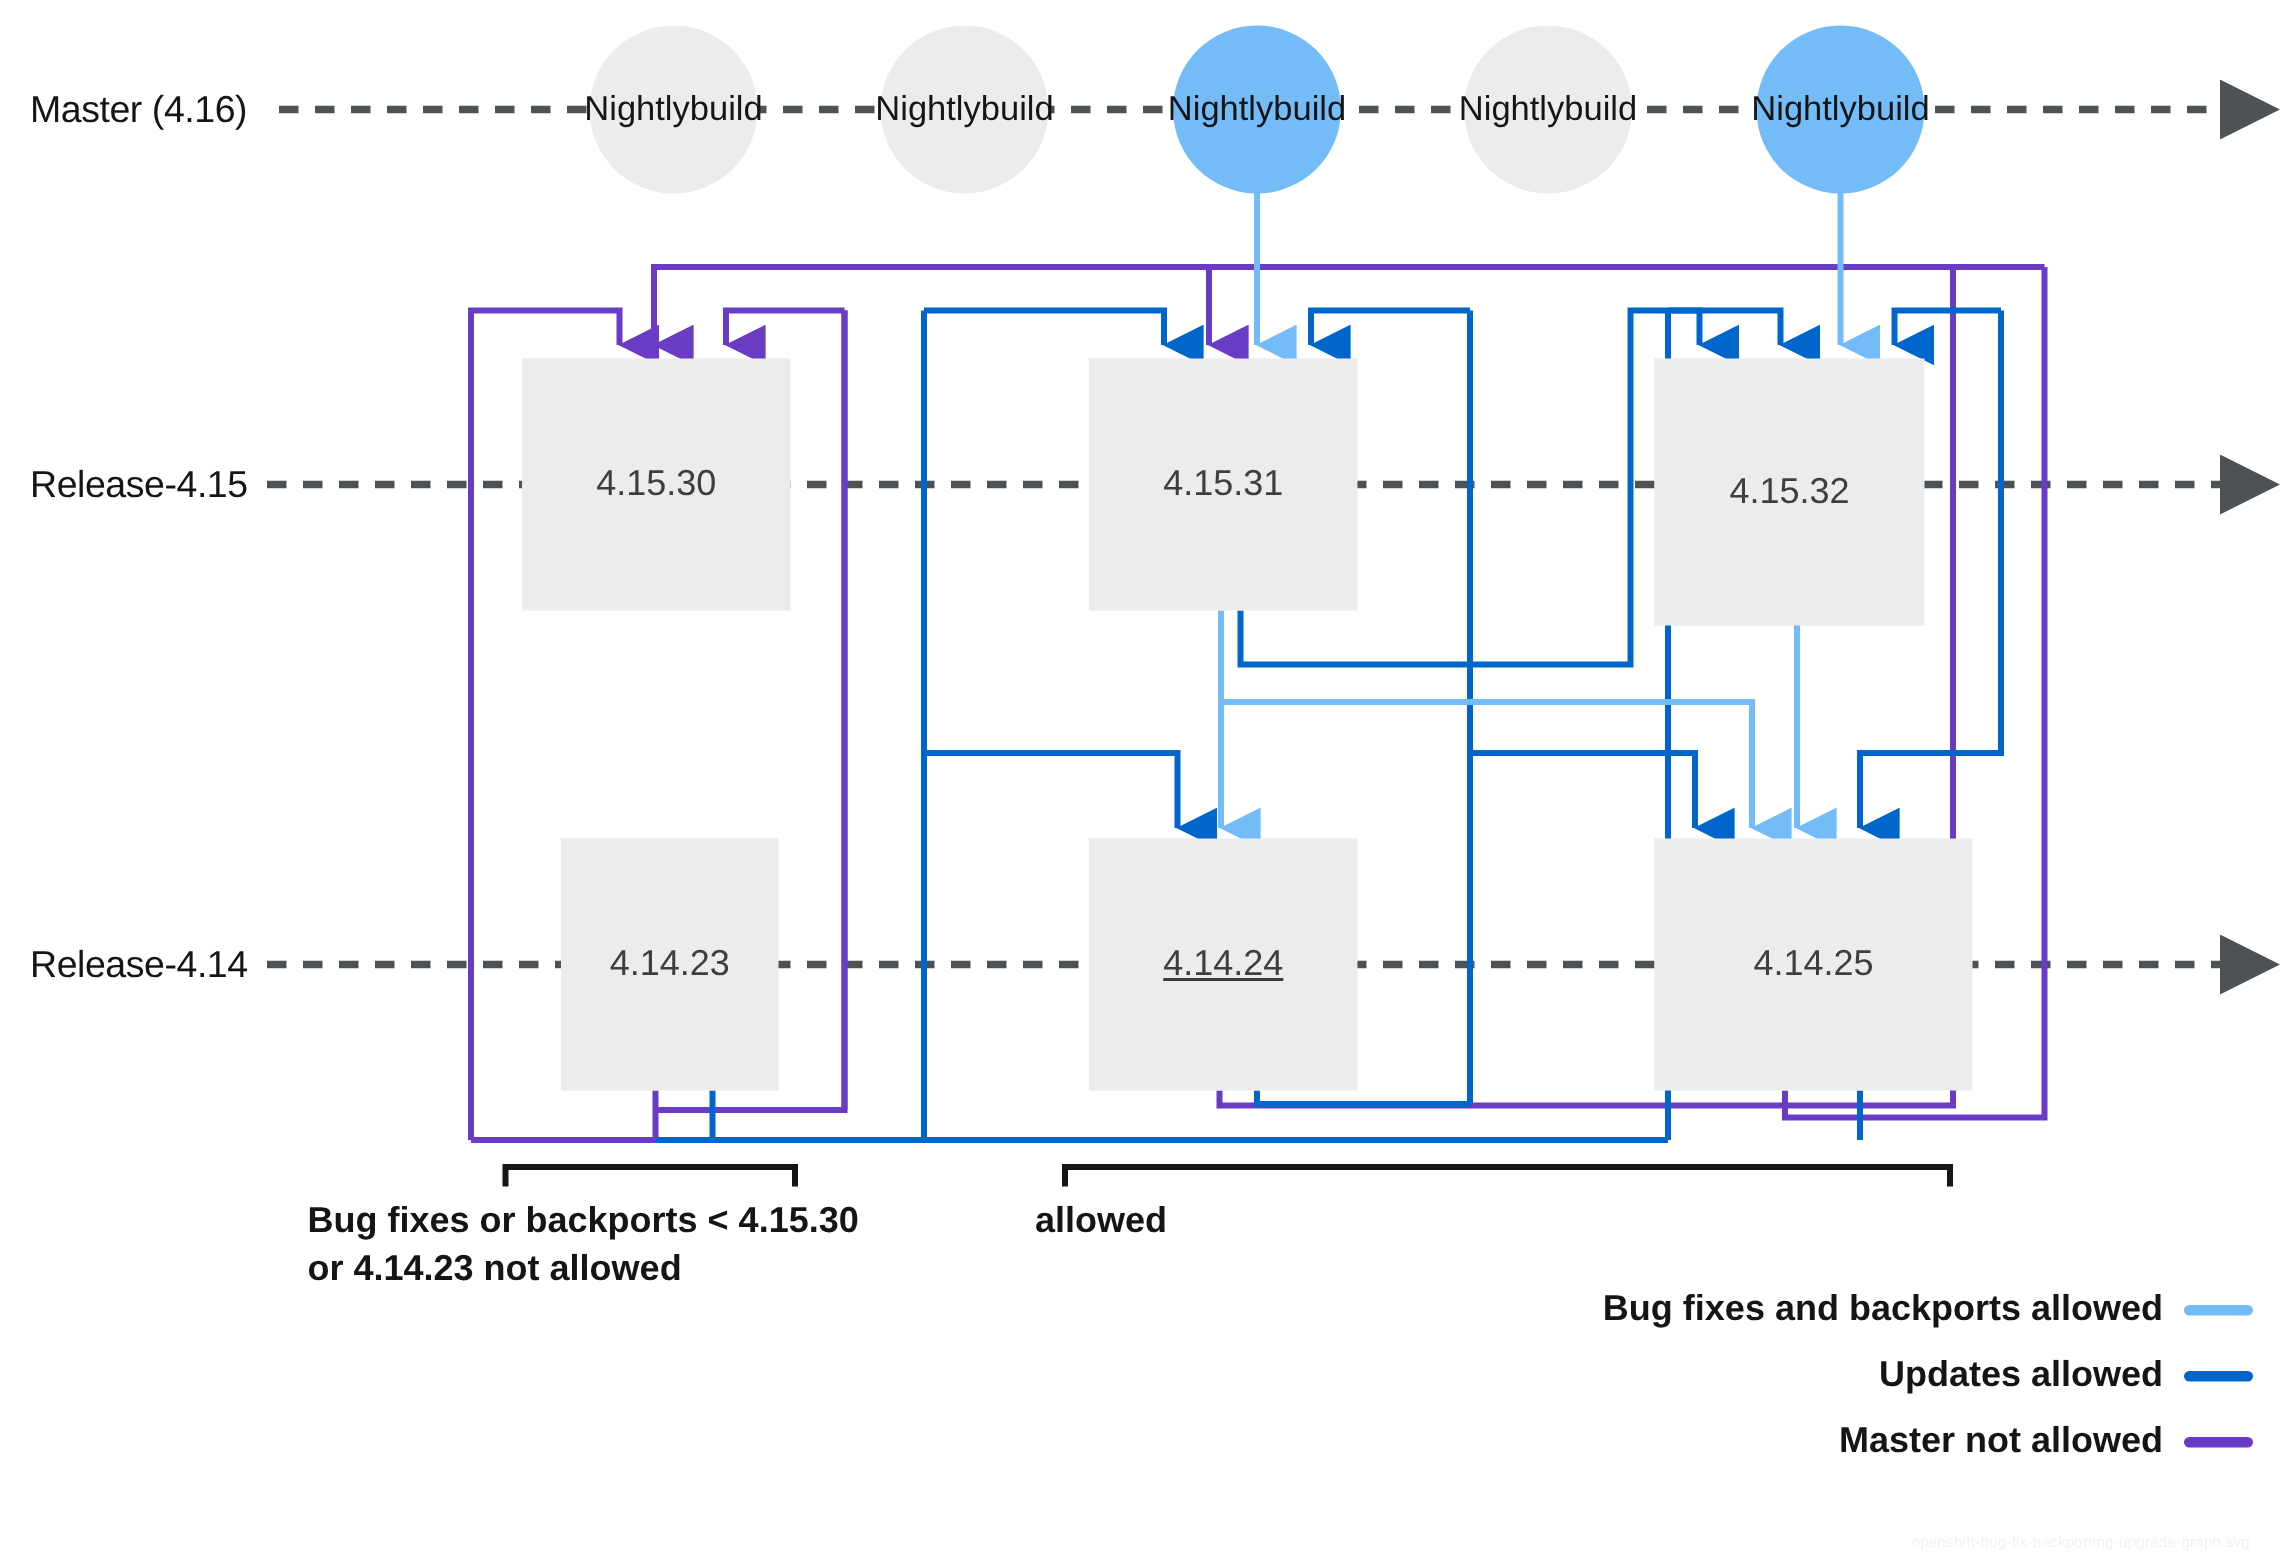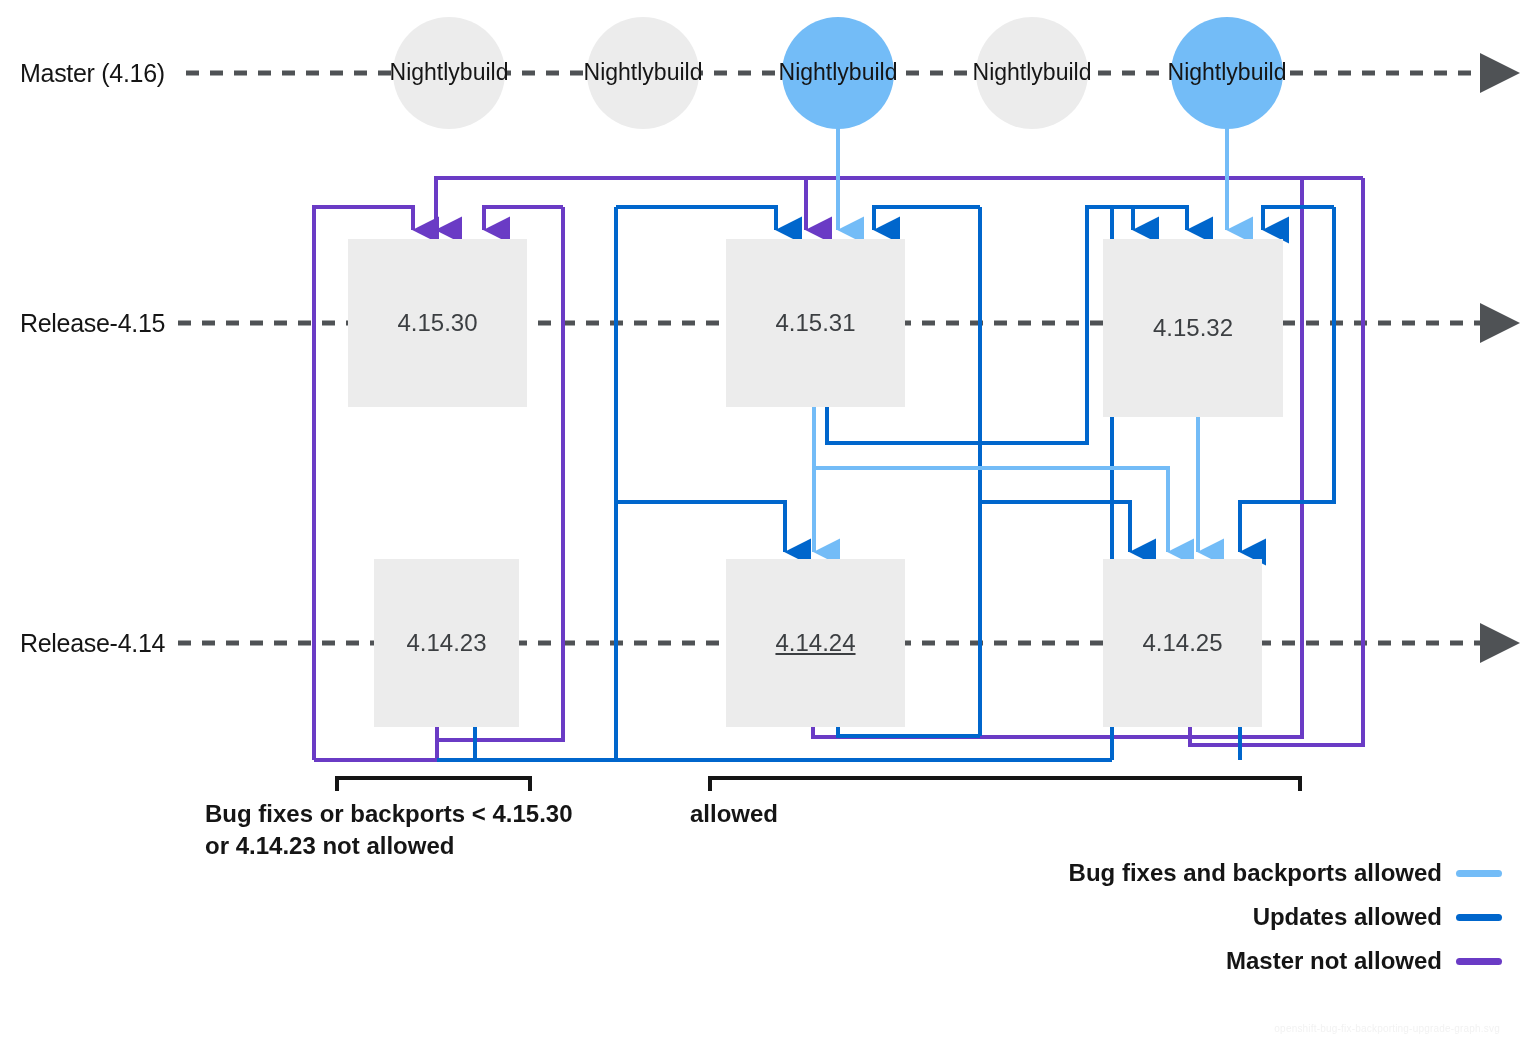--- a/index.html
+++ b/index.html
@@ -224,21 +224,21 @@
     <span>Nightly</span>
     <span>build</span>
   </div>
 
   <div class="node-box" style="left:348px; top:239px; width:179px; height:168px;">4.15.30</div>
   <div class="node-box" style="left:726px; top:239px; width:179px; height:168px;">4.15.31</div>
   <div class="node-box" style="left:1103px; top:239px; width:180px; height:178px;">4.15.32</div>
 
   <div class="node-box" style="left:348px; top:559px; width:145px; height:168px;margin-left:26px;">4.14.23</div>
   <div class="node-box" style="left:726px; top:559px; width:179px; height:168px;text-decoration:underline;">4.14.24</div>
-  <div class="node-box" style="left:1103px; top:559px; width:159px; height:168px;">4.14.25</div>
+  <div class="node-box" style="left:1103px; top:559px; width:212px; height:168px;">4.14.25</div>
 
   <div class="caption" style="left:205px; top:798px; width:460px;">
     <div>Bug fixes or backports &lt; 4.15.30</div>
     <div>or 4.14.23 not allowed</div>
   </div>
   <div class="caption" style="left:690px; top:798px; width:630px;">
     <div>allowed</div>
   </div>
 
   <div class="legend">

